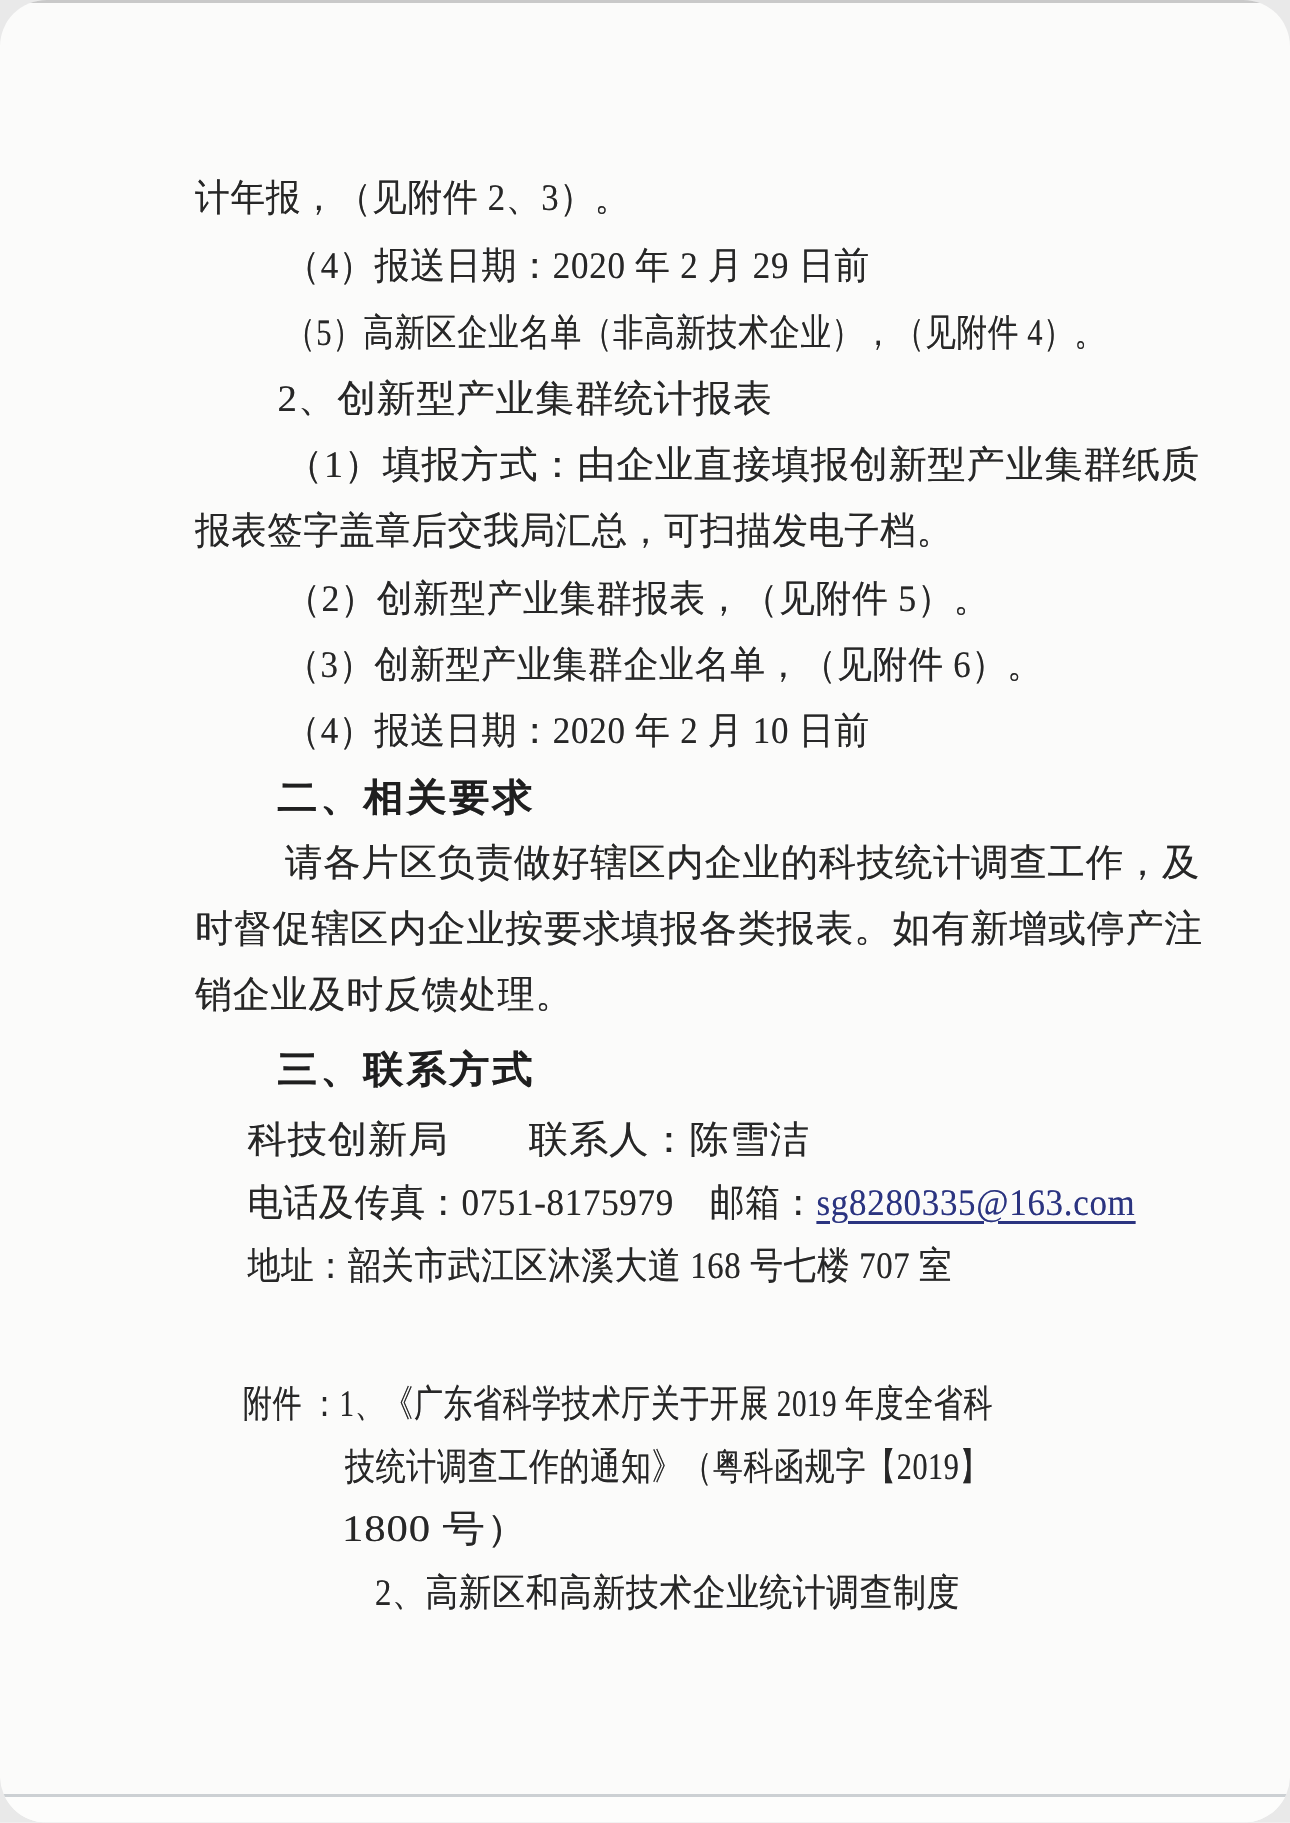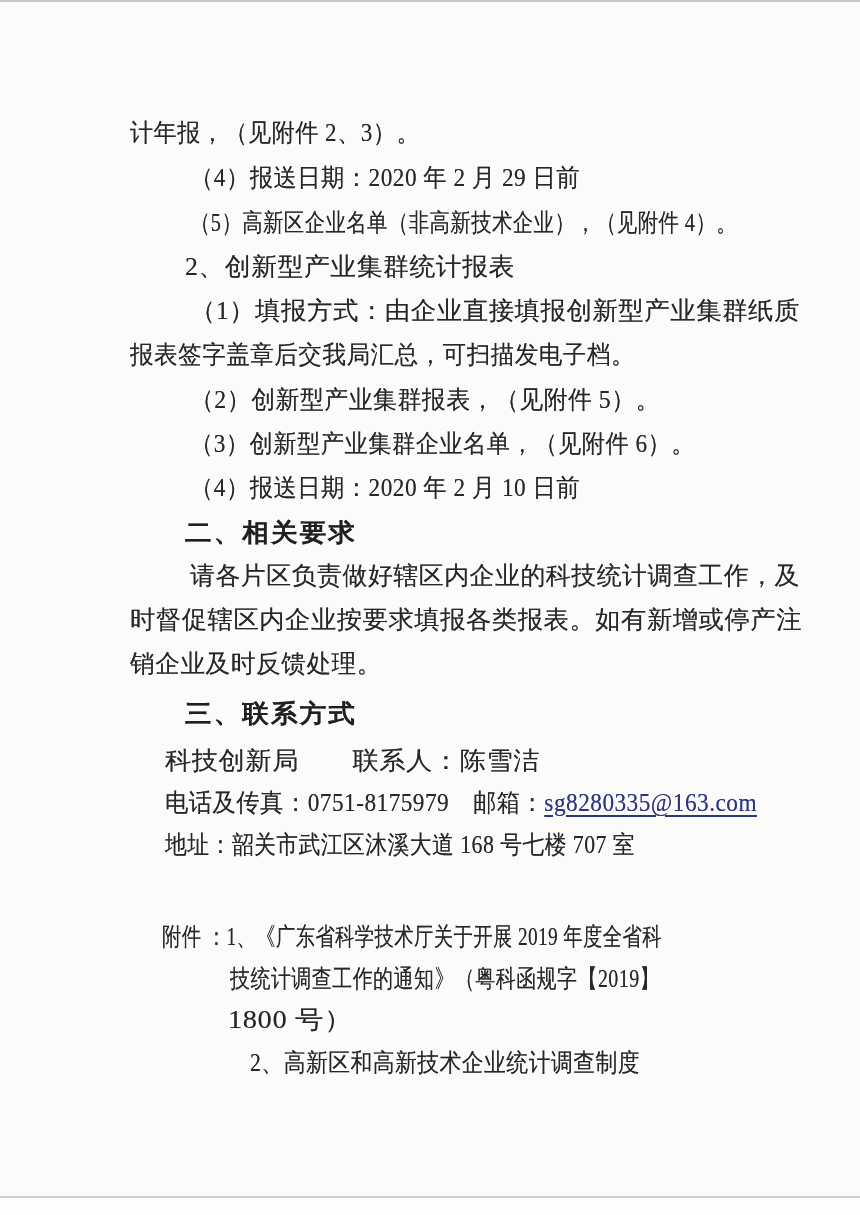--- a/index.html
+++ b/index.html
@@ -3,20 +3,21 @@
 <meta charset="utf-8">
 <style>
   html,body{margin:0;padding:0;background:#e9e9e9;}
   .page{
     position:relative;
     width:860px;height:1215px;
     margin:0 auto;
     background:#fbfbfa;
     overflow:hidden;
     font-family:"Liberation Serif","DejaVu Serif",serif;
+    border-radius:31px;
   }
   .edge-top{position:absolute;top:0;left:0;width:100%;height:2px;background:#bdbdbd;opacity:.8;}
   .edge-bottom{position:absolute;top:1196px;left:0;width:100%;height:2px;background:#b2b8be;opacity:.65;}
   .below-paper{position:absolute;top:1198px;left:0;width:100%;height:17px;background:#fdfdfc;}
   .line{
     position:absolute;
     white-space:nowrap;
     font-size:25px;
     line-height:34px;
     color:#272727;

